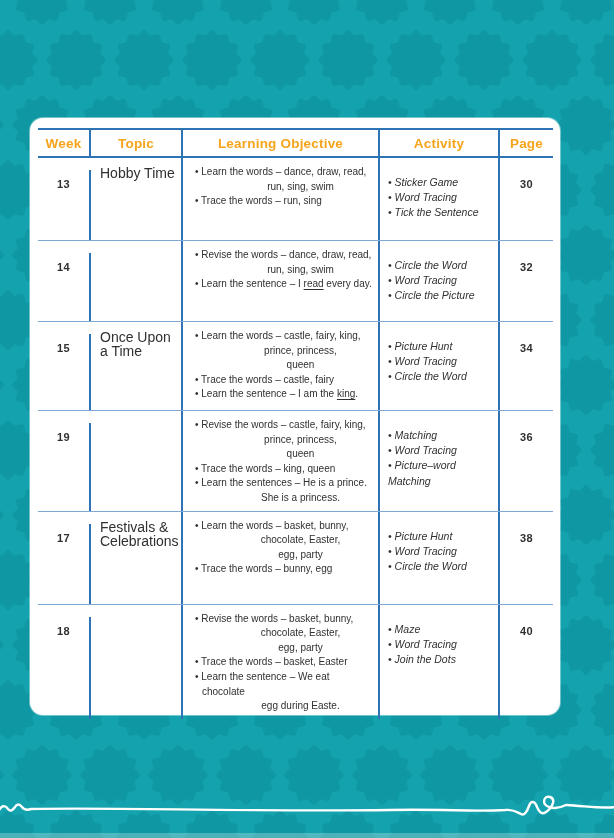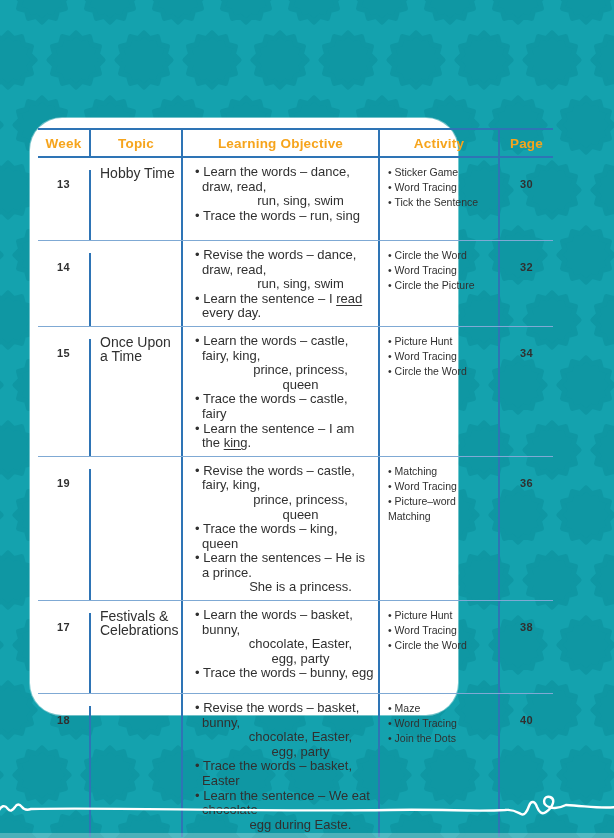--- a/index.html
+++ b/index.html
@@ -1,42 +1,42 @@
 <!DOCTYPE html>
 <html><head>
 <meta charset="utf-8">
 <style>
   html,body{margin:0;padding:0;background:#0d8b96;}
   .stage{position:relative;width:614px;height:838px;overflow:hidden;background:#14A2AE;
          font-family:"Liberation Sans", sans-serif;}
   .bg-svg{position:absolute;inset:0;display:block;}
-  .card{position:absolute;left:30px;top:118px;width:428px;height:597px;
-        background:#ffffff;border-radius:32px;box-shadow:0 0 0 1px rgba(255,255,255,.4);}
+  .card{position:absolute;left:30px;top:118px;width:530px;height:597px;
+        background:#ffffff;border-radius:13px;box-shadow:0 0 0 1px rgba(255,255,255,.4);}
   .tbl{position:absolute;left:8px;top:10px;width:515px;color:#303030;}
   .hdr,.row{display:grid;grid-template-columns:53px 92px 197px 120px 53px;}
   .hdr{border-top:2px solid #2E74B5;border-bottom:2px solid #2E74B5;height:26px;}
   .hdr .hc{display:flex;align-items:center;justify-content:center;
            font-weight:bold;font-size:13.5px;letter-spacing:.2px;color:#F6A41C;}
   .c-b{border-right:2px solid #2E74B5;}
   .row{border-bottom:1px solid #7FA9D4;}
   .row:last-child{border-bottom:none;}
   .row:nth-of-type(1){min-height:82px}
   .row:nth-of-type(2){min-height:80px}
   .row:nth-of-type(3){min-height:88px}
   .row:nth-of-type(4){min-height:97px}
   .row:nth-of-type(5){min-height:92px}
   .row:nth-of-type(6){min-height:96px}
   .week,.pagecell{padding-top:8px;text-align:center;font-weight:bold;font-size:11px;letter-spacing:.5px;margin-top:12px;}
   .topic{padding:8px 4px 0 9px;font-size:14px;line-height:14px;}
-  .objcell{padding:7px 3px 5px 6px;font-size:13px;line-height:14.6px;}
+  .objcell{padding:7px 3px 5px 6px;font-size:10px;line-height:14.6px;}
   .obj-line.bullet{padding-left:13px;text-indent:-7px;}
   .obj-line.bullet::before{content:"• ";}
   .obj-line.cont{margin-left:55px;margin-right:18px;text-align:center;}
   .objcell u{text-underline-offset:1.5px;}
-  .actcell{padding:7px 2px 0 8px;font-size:10.5px;line-height:15.2px;}
+  .actcell{padding:17px 2px 0 8px;font-size:10.5px;line-height:15.2px;font-style:italic;}
   .act-line::before{content:"• ";}
   .squiggle{position:absolute;left:0;top:788px;width:614px;height:44px;display:block;}
   .bottom-edge{position:absolute;left:0;bottom:0;width:614px;height:5px;
                background:rgba(255,255,255,.25);}
 </style>
 </head>
 <body>
 
 <div class="stage">
 

